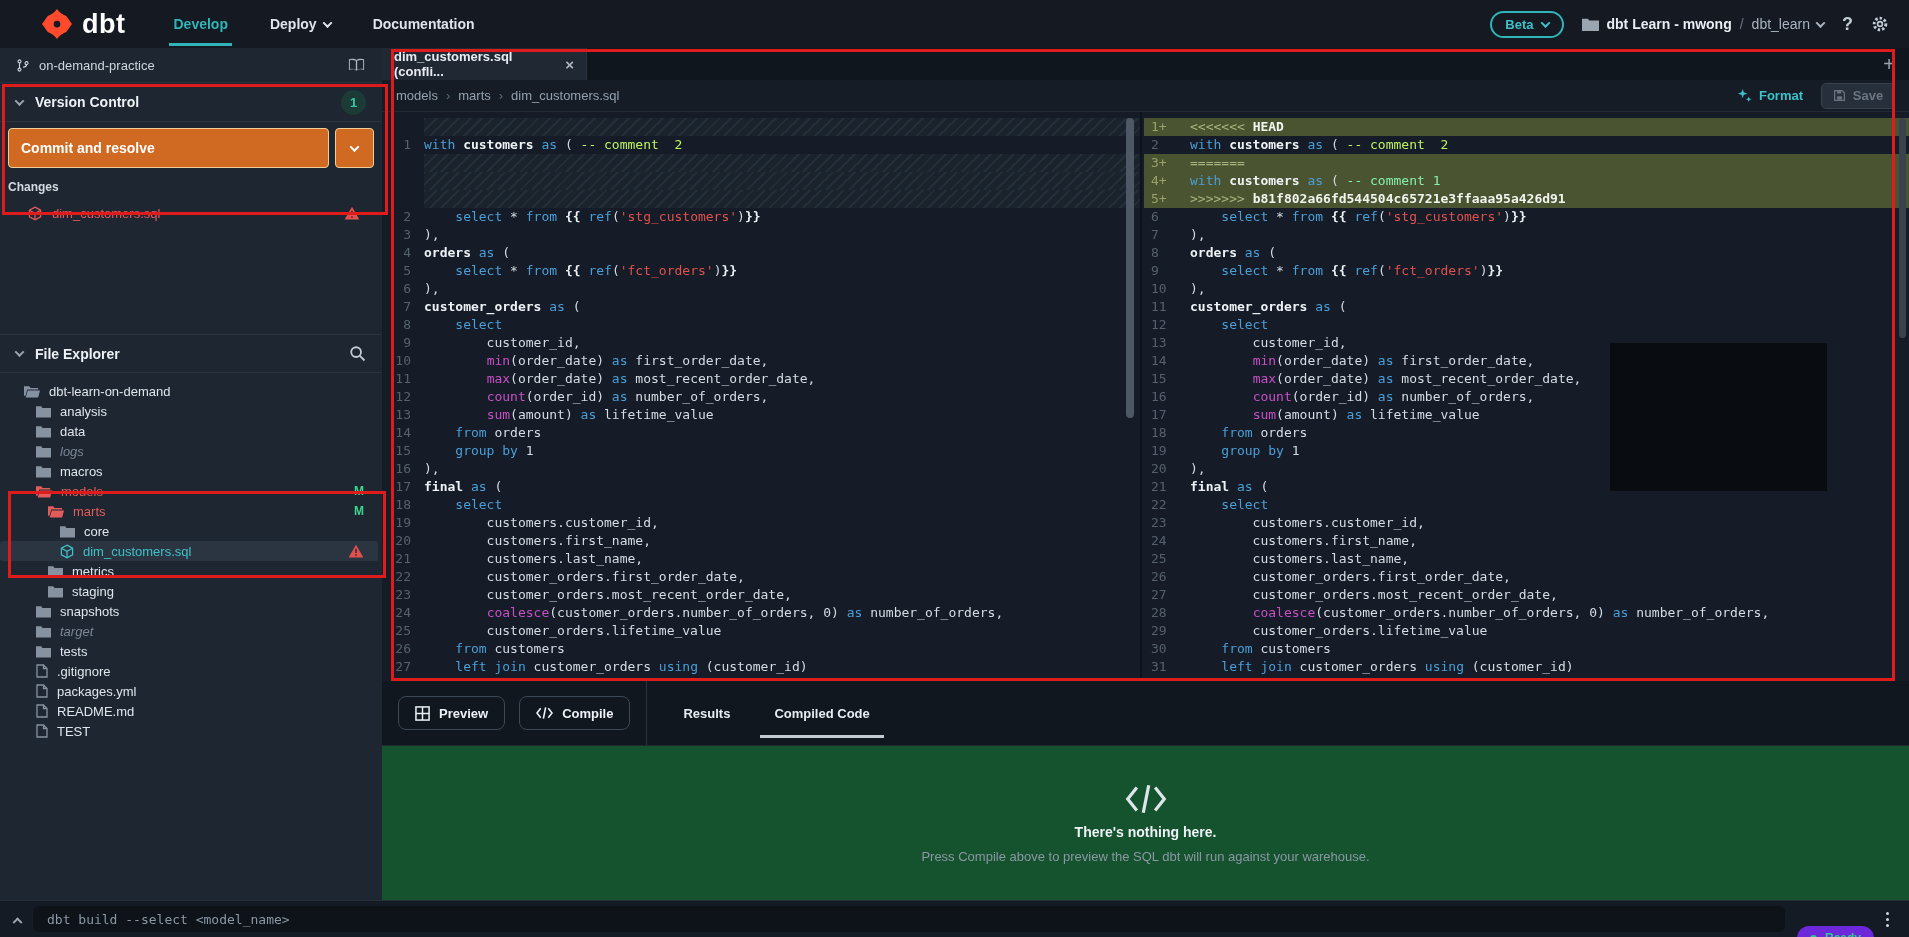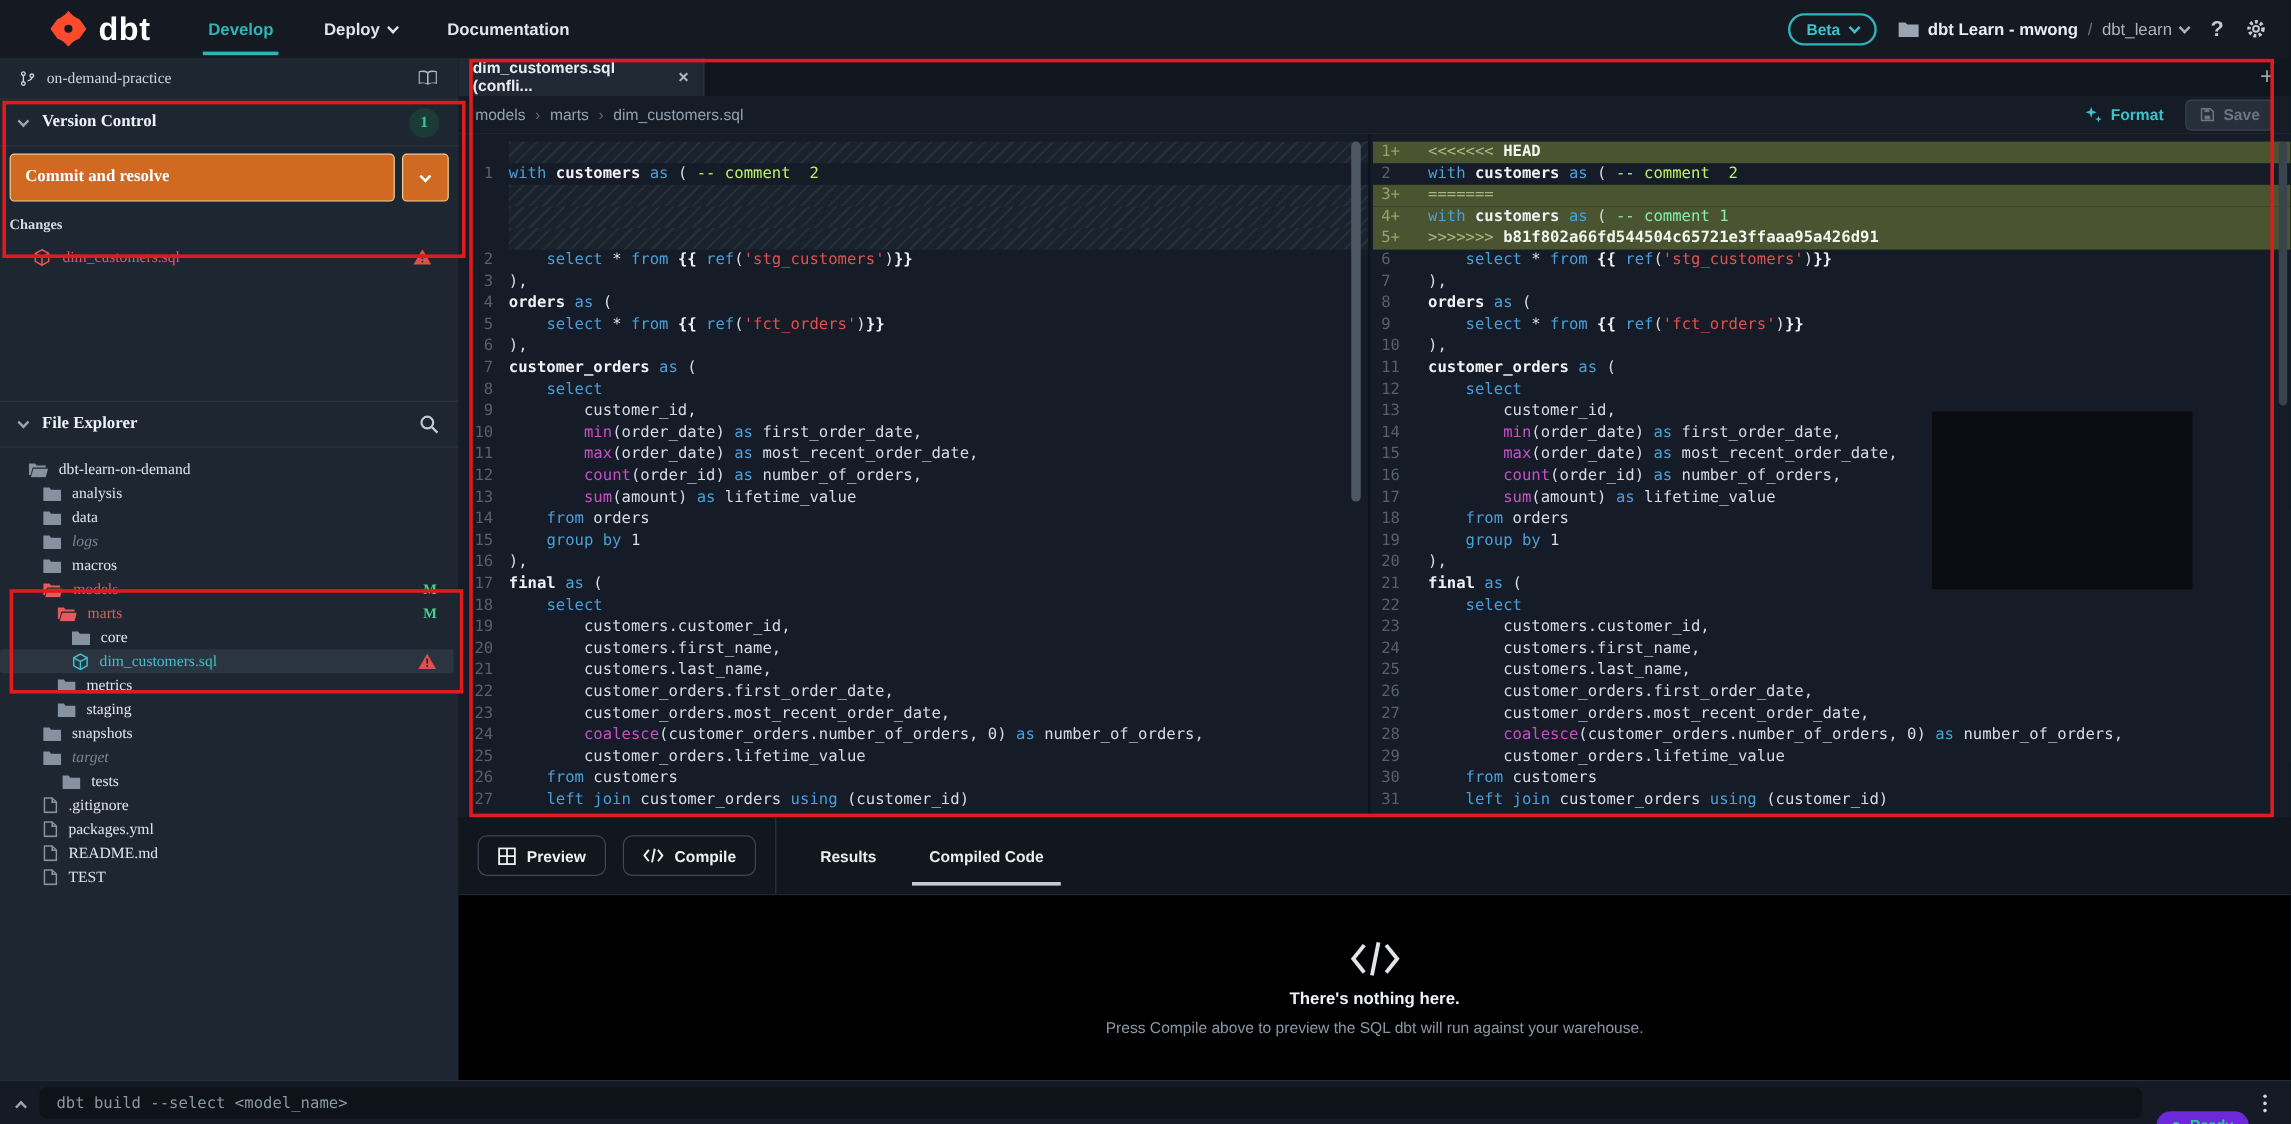--- a/index.html
+++ b/index.html
@@ -21,21 +21,21 @@
   .acct { display:flex; align-items:center; gap:8px; color:#e8edf2; font-size:14px; font-weight:bold; }
   .acct .sep { color:#6b7682; font-weight:normal; }
   .proj { color:#aab4bf; font-weight:normal; display:flex; align-items:center; gap:7px; cursor:pointer; }
   .help-q { color:#c3ccd4; font-size:18px; font-weight:bold; cursor:pointer; }
   .gear { color:#c3ccd4; cursor:pointer; display:flex; }
 
   .chv { display:inline-block; width:7px; height:7px; border-right:2px solid currentColor; border-bottom:2px solid currentColor; transform:rotate(45deg) translate(-1px,-1px); }
   .chv.up { transform:rotate(-135deg) translate(-2px,-2px); }
 
   
-  .sidebar { position:absolute; left:0; top:48px; width:382px; height:852px; background:#1e2631; z-index:2;font-family:Liberation Serif, serif; }
+  .sidebar { position:absolute; left:0; top:48px; width:382px; height:852px; background:#1e2631; z-index:2; }
   .branch-row { height:35px; display:flex; align-items:center; padding:0 16px; color:#cdd5dd; font-size:13px; gap:9px; border-bottom:1px solid #2a3440; }
   .branch-row .spacer { flex:1; }
   .sec-header { height:39px; display:flex; align-items:center; padding:0 16px; gap:10px; color:#eef2f6; font-size:14px; font-weight:bold; border-bottom:1px solid #2a3440; }
   .sec-header .chv { color:#9aa5b1; margin-right:2px; }
   .vc-badge { margin-left:auto; width:25px; height:25px; border-radius:50%; background:#1c3a36; color:#35c9a0; font-size:13px; display:flex; align-items:center; justify-content:center; }
   .commit-row { display:flex; gap:6px; margin:6px 8px 0 8px; }
   .commit-btn { flex:1; height:40px; background:#d06a23; border:1px solid #f0cf96; border-radius:4px; color:#fff; font-size:14px; font-weight:bold; display:flex; align-items:center; padding:0 12px; cursor:pointer; }
   .commit-chv { width:39px; height:40px; background:#d06a23; border:1px solid #f0cf96; border-radius:4px; color:#fff; display:flex; align-items:center; justify-content:center; cursor:pointer; }
   .changes-label { margin:12px 0 0 8px; color:#d3dae1; font-size:12px; font-weight:bold; }
   .change-row { margin-top:5px; height:28px; display:flex; align-items:center; padding:0 22px 0 28px; gap:10px; color:#e25c5c; font-size:13px; cursor:pointer; }
@@ -86,21 +86,21 @@
   .thumb-right { right:3px; top:6px; width:7px; height:220px; background:#39434e; }
   .blackout { position:absolute; left:1228px; top:231px; width:217px; height:148px; background:#090d12; }
 
   
   .toolbar { position:absolute; left:0; top:633px; right:0; height:64px; background:#10171f; display:flex; align-items:center; padding-left:16px; }
   .tool-btn { height:34px; border:1px solid #3c4854; border-radius:8px; background:transparent; color:#eef2f6; font-size:13px; font-weight:bold; display:flex; align-items:center; gap:9px; padding:0 16px; margin-right:14px; cursor:pointer; }
   .tool-div { width:1px; align-self:stretch; background:#2a3441; margin:0 8px 0 2px; }
   .bp-tabs { display:flex; align-items:center; gap:44px; margin-left:28px; }
   .bp-tab { color:#e8edf2; font-size:13px; font-weight:bold; position:relative; cursor:pointer; }
   .bp-tab.active::after { content:''; position:absolute; left:-14px; right:-14px; top:29px; height:3px; background:#c3cbd3; }
-  .results { position:absolute; left:0; top:697px; right:0; height:155px; background:#000000; border-top:1px solid #1f2833;
+  .results { position:absolute; left:0; top:697px; right:0; height:155px; background:#14532d; border-top:1px solid #1f2833;
              display:flex; flex-direction:column; align-items:center; justify-content:center; gap:9px; }
   .empty-icon { color:#dfe5ea; }
   .empty-title { color:#eef2f6; font-size:14px; font-weight:bold; }
   .empty-desc { color:#8b97a4; font-size:13px; }
 
   
   .cmdbar { position:absolute; left:0; top:900px; width:1909px; height:37px; background:#151b24; border-top:1px solid #242e3a;
             display:flex; align-items:center; padding:0 14px; gap:12px; z-index:6; }
   .cmd-input { flex:1; height:26px; max-width:1752px; background:#0d1319; border-radius:6px; display:flex; align-items:center;
                padding:0 14px; color:#8b97a4; font-size:13px; font-family:"DejaVu Sans Mono", monospace; cursor:text; }
@@ -336,21 +336,21 @@
             <span class="t-label">snapshots</span>
           </div>
           <div class="tree-row italic" style="padding-left: 36px;">
             <span class="t-icon">
               <svg width="15" height="13" viewBox="0 0 16 13">
                 <path fill="currentColor" d="M0 1h5.5L7 2.8h9V13H0z"></path>
               </svg>
             </span>
             <span class="t-label">target</span>
           </div>
-          <div class="tree-row" style="padding-left: 52px;">
+          <div class="tree-row" style="padding-left: 36px;">
             <span class="t-icon">
               <svg width="15" height="13" viewBox="0 0 16 13">
                 <path fill="currentColor" d="M0 1h5.5L7 2.8h9V13H0z"></path>
               </svg>
             </span>
             <span class="t-label">tests</span>
           </div>
           <div class="tree-row" style="padding-left: 36px;">
             <span class="t-icon">
               <svg width="12" height="14" viewBox="0 0 12 14">

